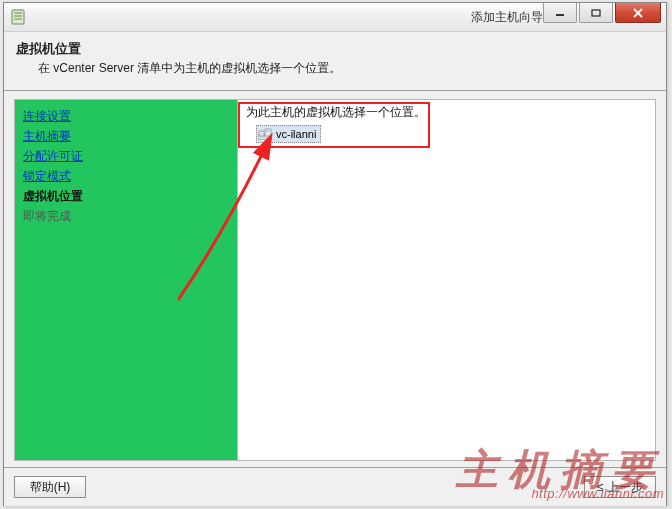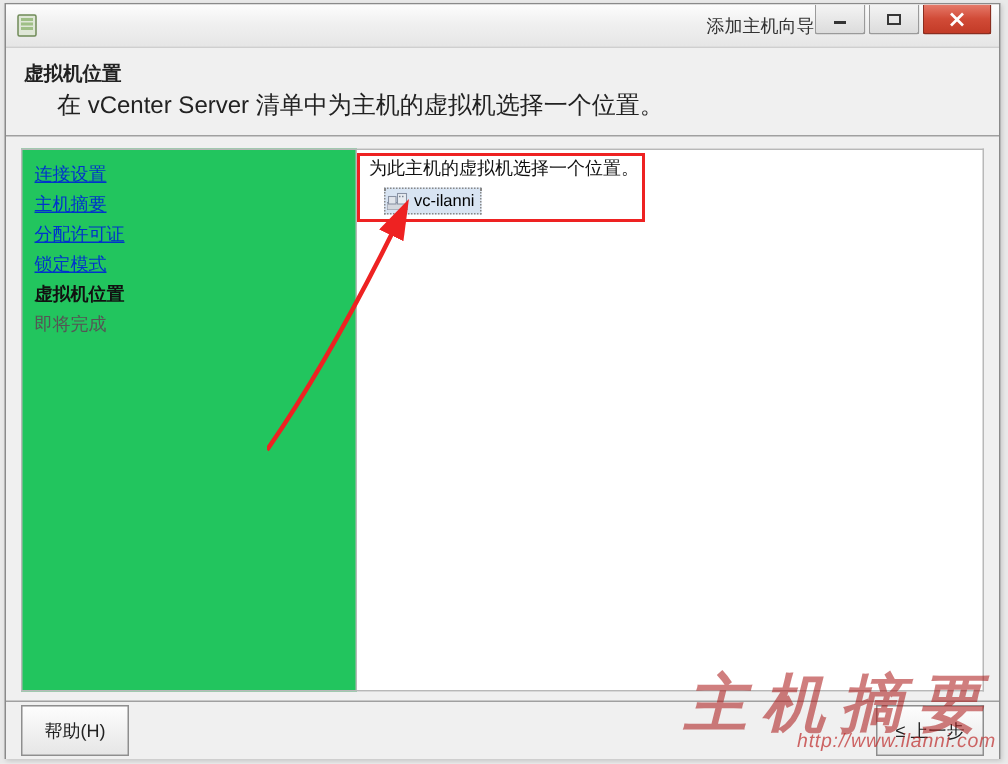--- a/index.html
+++ b/index.html
@@ -79,21 +79,21 @@
     padding: 8px 0 0 12px;
     background: #f0f0f0;
   }
   .header-title {
     font-weight: bold;
     color: #222;
     font-size: 13px;
   }
   .header-sub {
     color: #222;
-    font-size: 16px;
+    font-size: 12px;
     padding-left: 22px;
     margin-top: 2px;
   }
 
   .body-area {
     display: flex;
     height: 376px;
     padding: 8px 10px 6px 10px;
     box-sizing: border-box;
   }
@@ -180,21 +180,21 @@
     border-top: 1px solid #a0a0a0;
     display: flex;
     align-items: center;
     padding: 0 10px;
     background: #f0f0f0;
   }
   .footer .spacer { flex: 1; }
   .btn {
     height: 22px;
     min-width: 72px;
-    padding: 16px 10px;
+    padding: 4px 10px;
     background: linear-gradient(to bottom, #fdfdfd, #e6e6e6);
     border: 1px solid #8e8e8e;
     font-size: 12px;
     font-family: inherit;
     color: #222;
     display: inline-flex;
     align-items: center;
     justify-content: center;
     cursor: pointer;
   }

